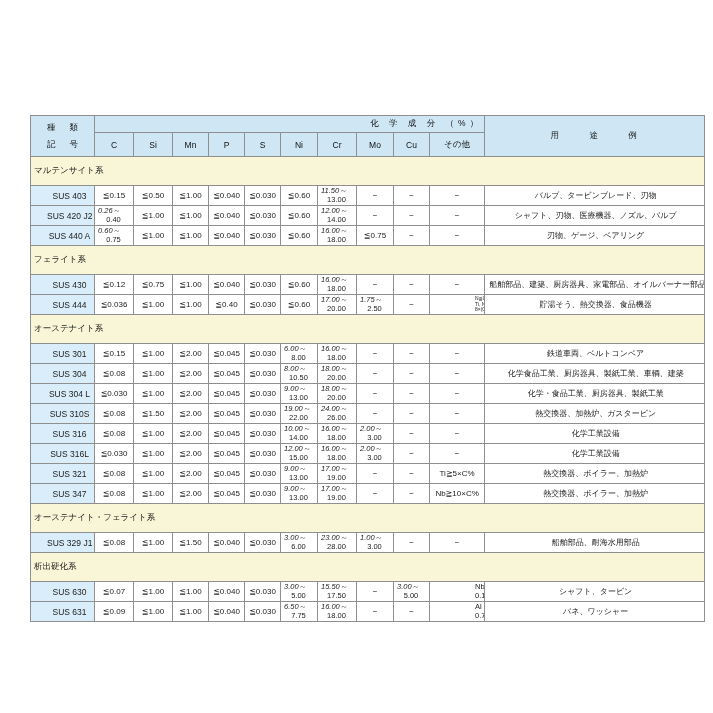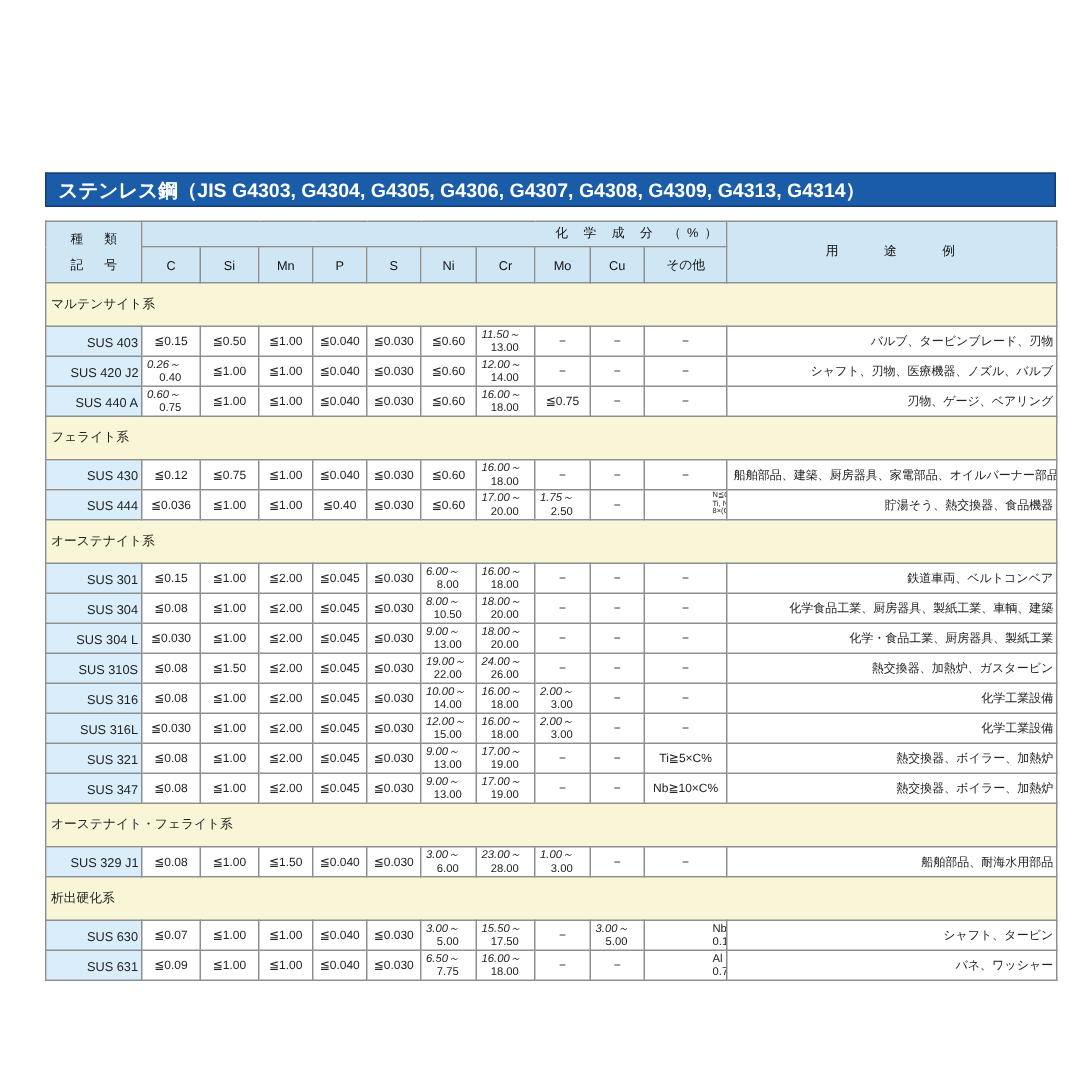--- a/index.html
+++ b/index.html
@@ -32,38 +32,35 @@
   .comp-h{height:14px;letter-spacing:4px;text-align:right;}
   .usage-h{letter-spacing:14px;padding-left:14px;}
   .colhead-row th{height:21px;font-size:8.5px;}
   .section-row td{
     background:#f8f6d6;font-size:8.5px;height:29px;
     text-align:left;padding-left:3px;color:#222;
   }
   .data-row{height:20px;}
   .data-row td{font-size:8px;text-align:center;background:#ffffff;color:#222;}
   .data-row td.grade{
-    background:#d9eefa;text-align:right;padding-left:16px;font-size:8.5px;
+    background:#d9eefa;text-align:center;padding-left:16px;font-size:8.5px;
     white-space:nowrap;
   }
   td.range{padding:0 2px;}
   .range .l1{display:block;text-align:left;font-size:7.5px;line-height:8.5px;padding-left:1px;white-space:nowrap;font-style:italic;}
   .range .l2{display:block;text-align:center;font-size:7.5px;line-height:8.5px;padding-right:1px;white-space:nowrap;}
   td.multi{padding:0 1px;}
   .multi .ml{display:block;text-align:left;font-size:7.5px;line-height:8.5px;white-space:nowrap;margin-left:44px;}
   td.multi.tiny .ml{font-size:5px;line-height:5.5px;letter-spacing:0;}
-  .data-row td.usage{text-align:right;padding-left:4px;font-size:8px;white-space:nowrap;}
+  .data-row td.usage{text-align:center;padding-left:4px;font-size:8px;white-space:nowrap;}
 </style>
 </head>
 <body>
 
 <div class="page">
-  <div class="title-bar">
-    <span>ステンレス鋼（JIS G4303, G4304, G4305, G4306, G4307, G4308, G4309, G4313, G4314）</span>
-  </div>
 
   <table>
     <colgroup>
       <col style="width:64px">
         <col style="width:39px">
         <col style="width:39px">
       <col style="width:36px">
         <col style="width:36px">
         <col style="width:36px">
       <col style="width:37px">

